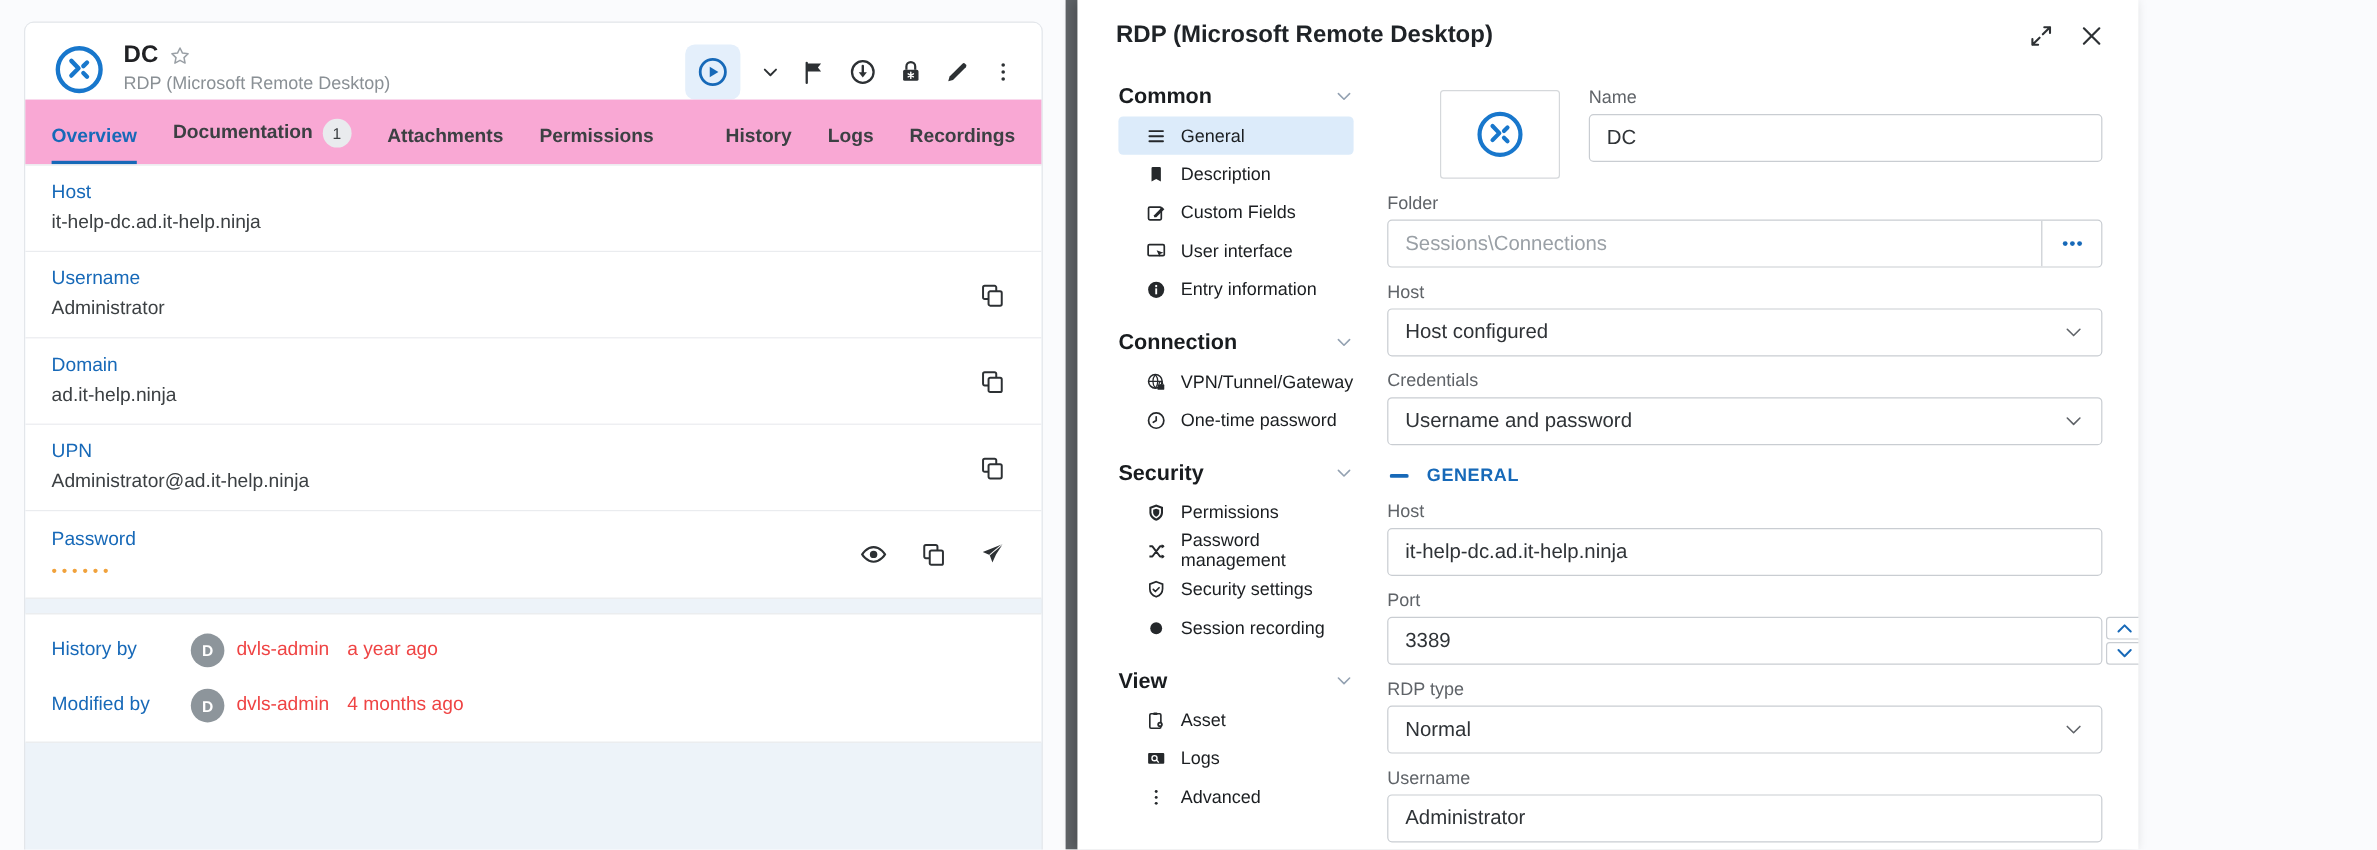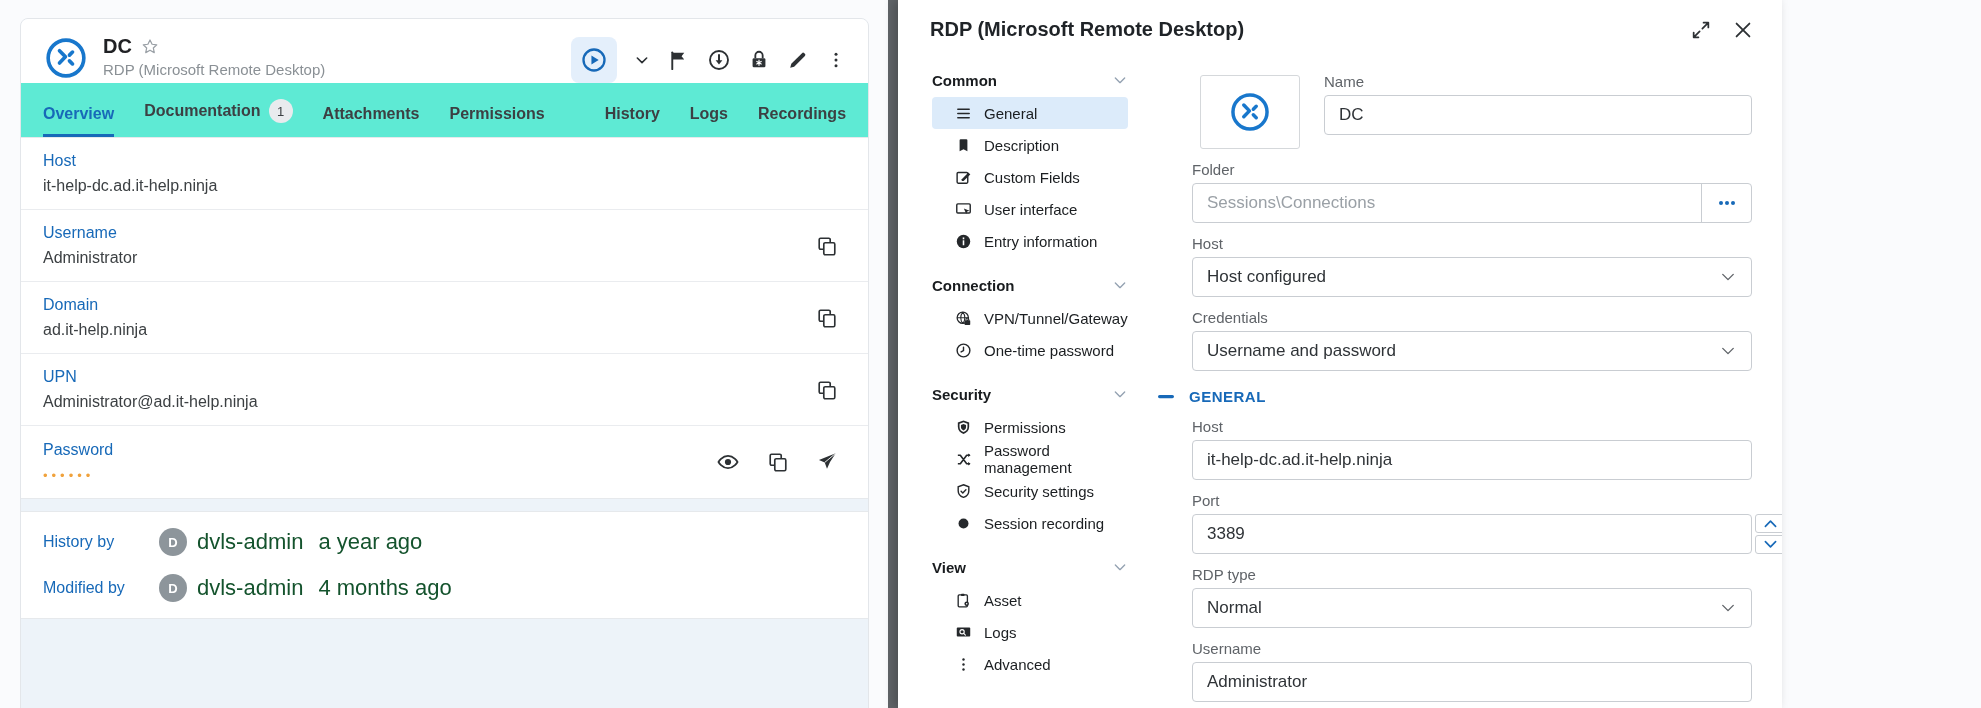--- a/index.html
+++ b/index.html
@@ -16,21 +16,21 @@
   .entry-icon { width:46px; height:46px; flex:none; }
   .title-block { margin-left:14px; }
   .title-row { display:flex; align-items:center; gap:8px; }
   .entry-title { font-size:20px; font-weight:bold; color:#202124; }
   .entry-subtitle { font-size:15px; color:#8a9095; margin-top:3px; }
   .actions { margin-left:auto; display:flex; align-items:center; gap:17px; padding-top:2px; }
   .play-wrap { width:46px; height:46px; background:#e4effb; border-radius:8px;
                display:flex; align-items:center; justify-content:center; cursor:pointer; }
   .icon-btn { display:flex; align-items:center; cursor:pointer; }
 
-  .tabs { background:#5eead4; display:flex; align-items:flex-end; gap:30px; padding:16px 22px 0; }
+  .tabs { background:#f9a8d4; display:flex; align-items:flex-end; gap:30px; padding:16px 22px 0; }
   .tab { font-weight:bold; font-size:16px; color:#3c4043; padding-bottom:11px;
          border-bottom:3px solid transparent; cursor:pointer; display:flex; align-items:center; gap:8px; }
   .tab.active { color:#1769b8; border-color:#1769b8; }
   .tab-badge { background:#e9ebee; border-radius:50%; width:24px; height:24px; font-size:13px;
                color:#3c4043; font-weight:normal; display:inline-flex; align-items:center; justify-content:center; }
   .tabs-divider { width:1px; height:20px; background:#d8dbdf; margin-bottom:11px; }
 
   .lock-band { padding:14px 22px; }
   .lock-badge { display:inline-flex; align-items:stretch; background:#55a226; border-radius:3px;
                 color:#fff; font-weight:bold; font-size:15px; overflow:hidden; }
@@ -46,42 +46,42 @@
   .field-value { color:#3c4043; font-size:16px; margin-top:7px; }
   .password-value { color:#f0a23c; font-size:13px; letter-spacing:4px; margin-top:9px; }
   .row-actions { display:flex; gap:27px; align-items:center; padding-right:8px; }
 
   .band-gap { height:12px; }
   .meta { background:#fff; border-top:1px solid #e6e9ec; border-bottom:1px solid #e6e9ec; padding:7px 0; }
   .meta-row { display:flex; align-items:center; padding:9px 22px; gap:10px; }
   .meta-label { color:#1769b8; font-size:16px; width:106px; flex:none; cursor:pointer; }
   .avatar { width:28px; height:28px; border-radius:50%; background:#8d959b; color:#fff;
             font-size:13px; font-weight:bold; display:flex; align-items:center; justify-content:center; flex:none; }
-  .meta-user, .meta-time { font-size:22px; color:#14532d; }
+  .meta-user, .meta-time { font-size:16px; color:#ef4444; }
   .meta-time { margin-left:5px; }
 
   
   .scrim { width:10px; flex:none; background:#616569; }
   .dialog { flex:1; background:#fff; box-shadow:-4px 0 10px rgba(0,0,0,.22); display:flex; flex-direction:column; }
   .dialog-header { display:flex; align-items:center; padding:18px 28px 10px 32px; }
   .dialog-title { font-size:20px; font-weight:bold; color:#1f2327; flex:1; }
   .dialog-actions { display:flex; gap:20px; align-items:center; }
 
   .dialog-body { display:flex; padding:12px 30px 0 34px; flex:1; overflow:hidden; }
   .side-nav { width:196px; flex:none; padding-top:4px; }
   .nav-group { margin-bottom:15px; }
   .nav-header { display:flex; align-items:center; height:26px; margin-bottom:4px; cursor:pointer; }
-  .nav-header-label { font-size:15px; font-weight:bold; color:#191c1f; flex:1; }
+  .nav-header-label { font-size:18px; font-weight:bold; color:#191c1f; flex:1; }
   .nav-item { display:flex; align-items:center; gap:12px; height:32px; padding-left:22px;
               border-radius:4px; font-size:15px; color:#1b1e21; cursor:pointer; }
   .nav-item.active { background:#dcebfa; }
   .nicon { width:18px; display:flex; justify-content:center; flex:none; }
 
   .form { flex:1; margin-left:28px; padding-top:10px; }
-  .form-field { margin-bottom:12px;margin-left:36px; }
+  .form-field { margin-bottom:12px; }
   .form-label { font-size:15px; color:#5f6368; margin-bottom:5px; }
   .tbox { height:40px; border:1px solid #c9cdd2; border-radius:4px; background:#fff;
           font-size:17px; color:#2f3337; }
   input.tbox { width:100%; padding:0 14px; outline:none; font-family:"Liberation Sans", sans-serif; }
   input::placeholder { color:#9aa0a6; }
   .select { display:flex; align-items:center; justify-content:space-between;
             padding:0 14px; cursor:pointer; }
   .name-row { display:flex; gap:24px; margin-bottom:12px;padding-left:44px; }
   .entry-box { width:100px; height:74px; border:1px solid #d5d8db; border-radius:3px; flex:none;
                display:flex; align-items:center; justify-content:center; margin-top:2px; }

